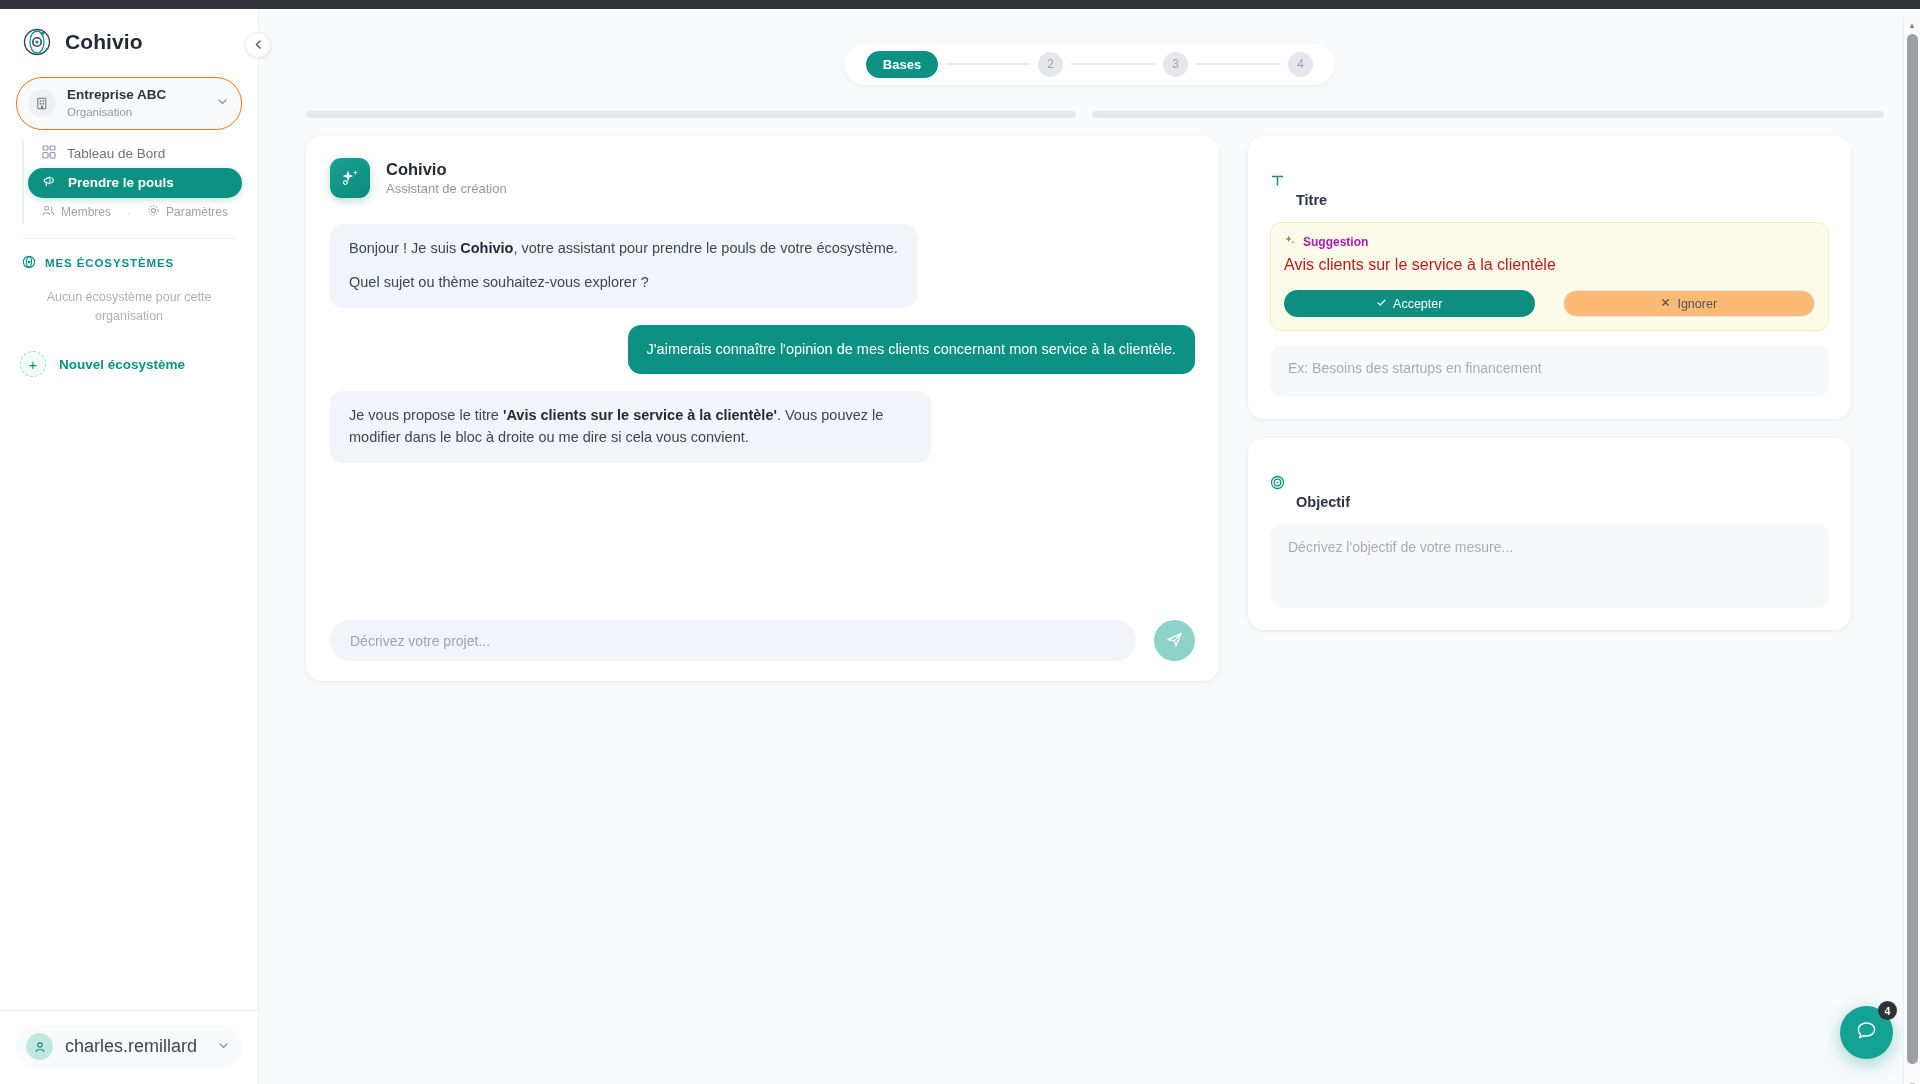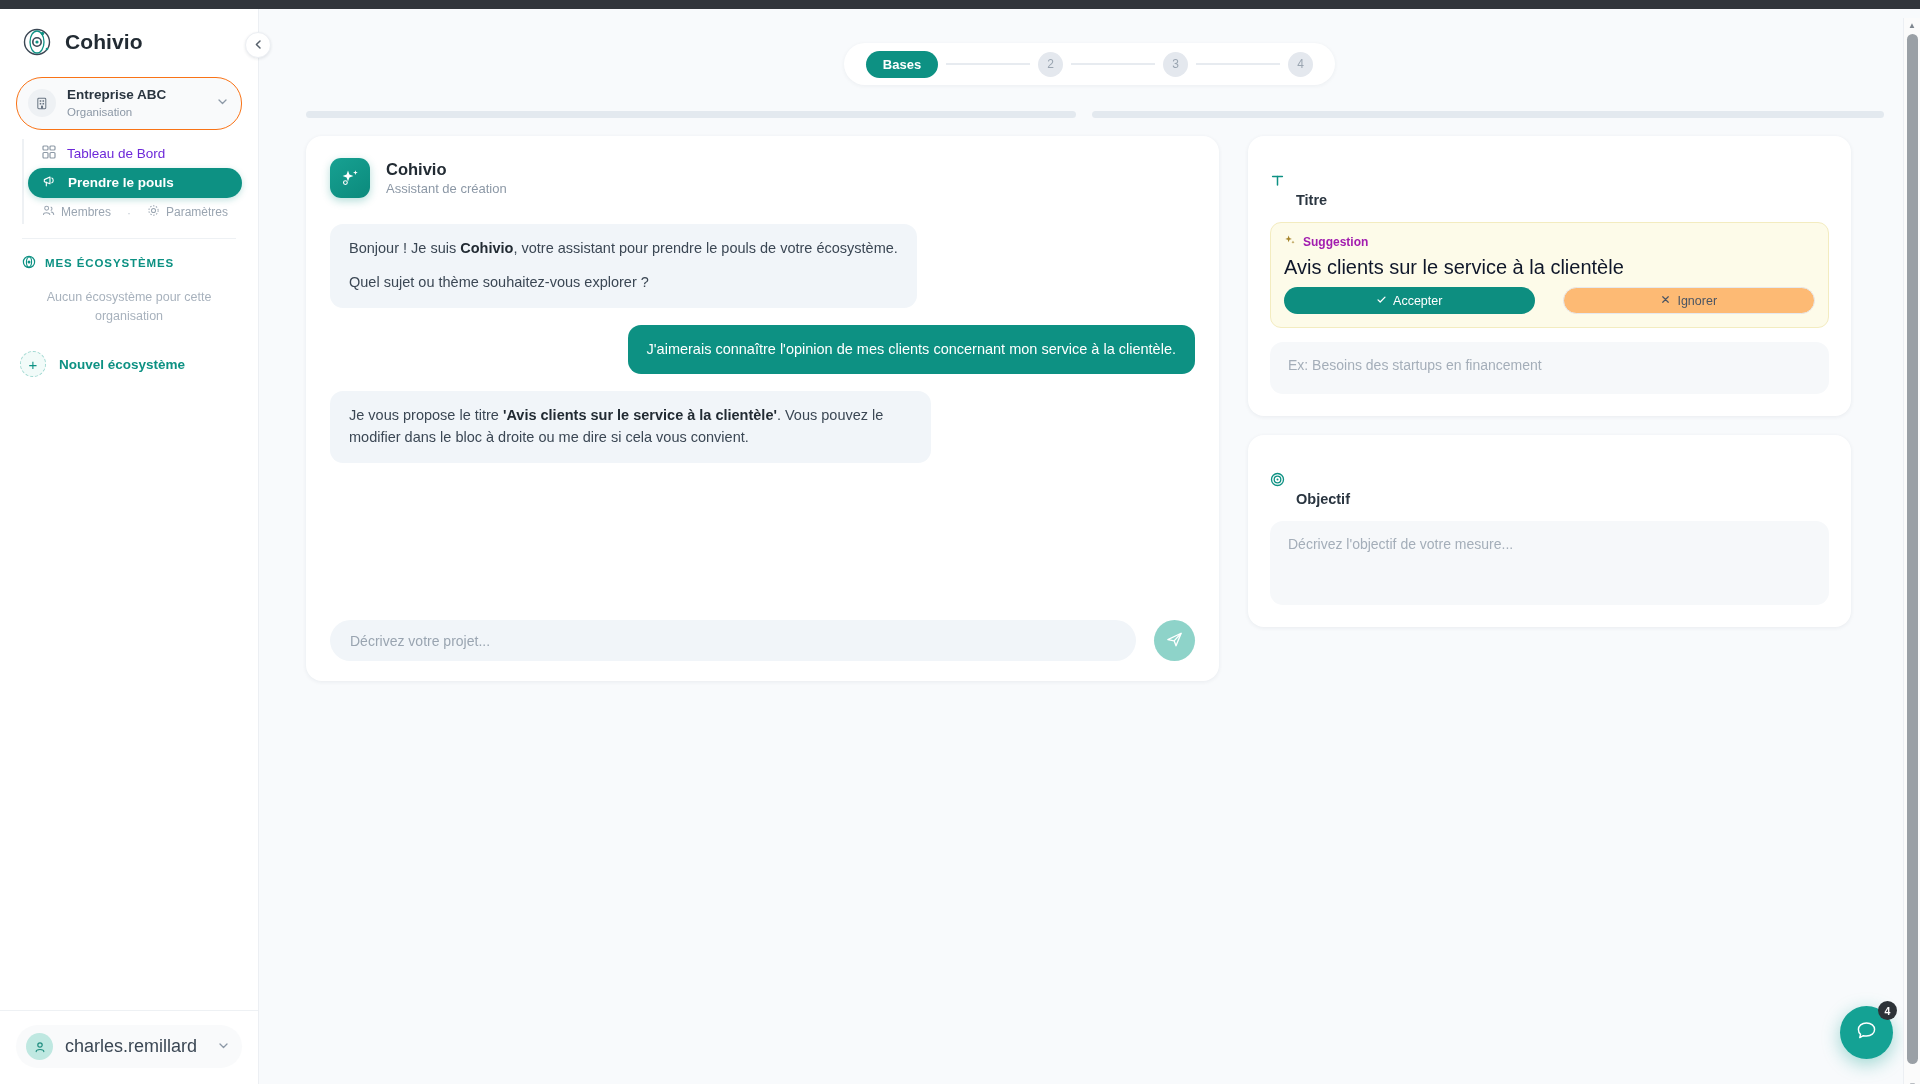--- a/index.html
+++ b/index.html
@@ -76,21 +76,21 @@
     border-radius: 22px;
     cursor: pointer;
     height: 29px;
   }
   .nav-item.active {
     background: #0d9183; color: #fff; font-weight: bold;
     margin-left: 4px; padding-left: 14px;
     height: 30px;
     box-shadow: 0 2px 6px rgba(13,145,131,.25);
   }
-  .nav-item.plain { color: #6d28d9; }
+  .nav-item.plain { color: #737373; }
   .nav-sub {
     display: flex; align-items: flex-end; gap: 16px;
     padding: 6px 0 4px 18px;
     font-size: 12px; color: #9aa5b1;
   }
   .nav-sub .lnk { display: flex; align-items: center; gap: 6px; cursor: pointer; }
   .nav-sub .dot { color: #c3cbd4; font-size: 12px; }
 
   .divider { height: 1px; background: #eef1f4; margin: 14px 22px 0 22px; }
 
@@ -247,22 +247,22 @@
     margin-top: 14px;
     background: #fdfbe9;
     border: 1px solid #f3ecc0;
     border-radius: 11px;
     padding: 11px 13px 13px 13px;
   }
   .sug-label {
     display: flex; align-items: center; gap: 7px;
     font-size: 12px; font-weight: bold; color: #a21caf;
   }
-  .sug-text { font-size: 20px; color: #0f172a; margin-top: 7px; }
-  .sug-actions { display: flex; gap: 28px; margin-top: 8px; }
+  .sug-text { font-size: 16px; color: #b91c1c; margin-top: 7px; }
+  .sug-actions { display: flex; gap: 28px; margin-top: 16px; }
   .btn {
     flex: 1 1 0; height: 27px;
     border-radius: 14px; border: none;
     font-size: 12.5px; font-family: "Liberation Sans", sans-serif;
     display: flex; align-items: center; justify-content: center; gap: 6px;
     cursor: pointer;
   }
   .btn.accept { background: #0d8e80; color: #fff; }
   .btn.ignore { background: #fdba74; color: #4b5563; border: 1px solid #e6e9ee; }
 

